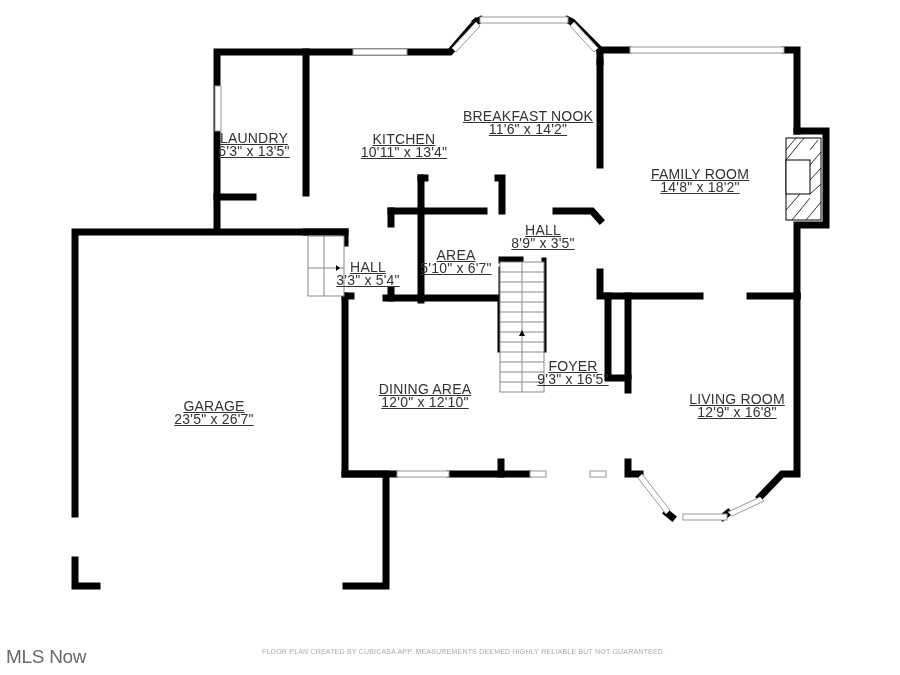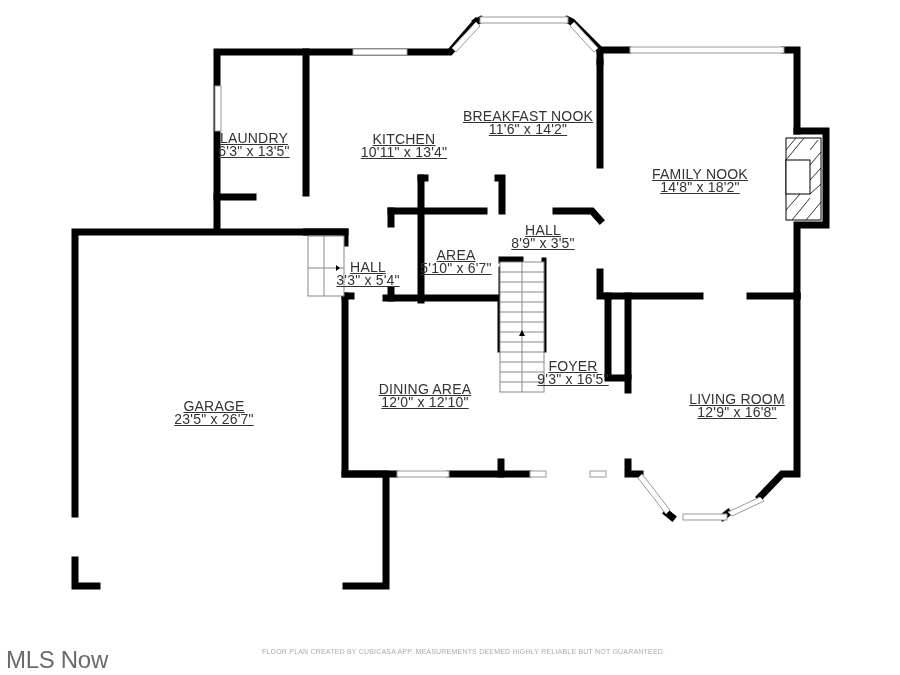--- a/index.html
+++ b/index.html
@@ -5,21 +5,21 @@
   html, body { margin:0; padding:0; background:#ffffff; }
   body { width:900px; height:675px; position:relative; overflow:hidden; font-family:"Liberation Sans", "DejaVu Sans", sans-serif; }
   #plan { position:absolute; left:0; top:0; width:900px; height:675px; }
   .wall { fill:none; stroke:#000; stroke-width:7; stroke-linecap:square; stroke-linejoin:miter; }
   .wall-thin { fill:none; stroke:#000; stroke-width:5; stroke-linecap:square; }
   .win { fill:#fff; stroke:#999; stroke-width:1; }
   .stair { fill:#fff; stroke:#888; stroke-width:1; }
   .room-label { position:absolute; text-align:center; color:#333; font-size:14px; line-height:13px; letter-spacing:0.2px; transform:translateX(-50%); white-space:nowrap;text-decoration:underline; }
   .room-label .name { display:block; }
   .room-label .dim { display:block; }
-  #watermark { position:absolute; left:6px; top:646px; font-size:24px; color:#6a6a6a; font-family:"Liberation Sans", sans-serif; letter-spacing:-0.3px; }
+  #watermark { position:absolute; left:6px; top:646px; font-size:19px; color:#6a6a6a; font-family:"Liberation Sans", sans-serif; letter-spacing:-0.3px; }
   #disclaimer { position:absolute; left:262px; top:648px; font-size:7px; color:#aaa; letter-spacing:0.2px; white-space:nowrap; }
 </style>
 </head>
 <body>
 
 <svg id="plan" viewBox="0 0 900 675" xmlns="http://www.w3.org/2000/svg">
 
   <g>
 
     <path class="wall" d="M217 230 L217 52 L450 52 L476 22"></path>
@@ -124,21 +124,21 @@
 </div>
 <div class="room-label" style="left:376px; top:133px;margin-left:28px;">
   <span class="name">KITCHEN</span>
   <span class="dim">10'11" x 13'4"</span>
 </div>
 <div class="room-label" style="left:528px; top:110px;">
   <span class="name">BREAKFAST NOOK</span>
   <span class="dim">11'6" x 14'2"</span>
 </div>
 <div class="room-label" style="left:700px; top:168px;">
-  <span class="name">FAMILY NOOK</span>
+  <span class="name">FAMILY ROOM</span>
   <span class="dim">14'8" x 18'2"</span>
 </div>
 <div class="room-label" style="left:543px; top:224px;">
   <span class="name">HALL</span>
   <span class="dim">8'9" x 3'5"</span>
 </div>
 <div class="room-label" style="left:456px; top:249px;">
   <span class="name">AREA</span>
   <span class="dim">5'10" x 6'7"</span>
 </div>

